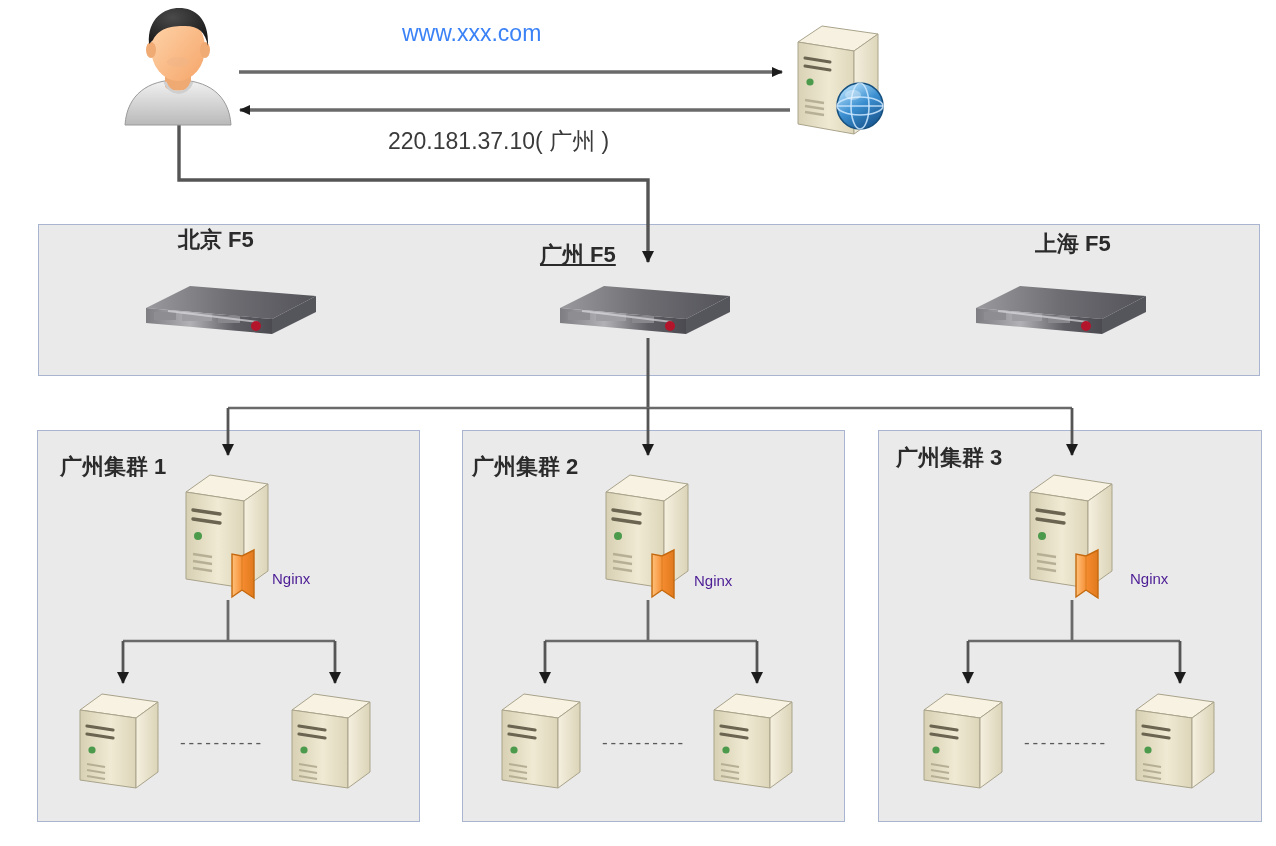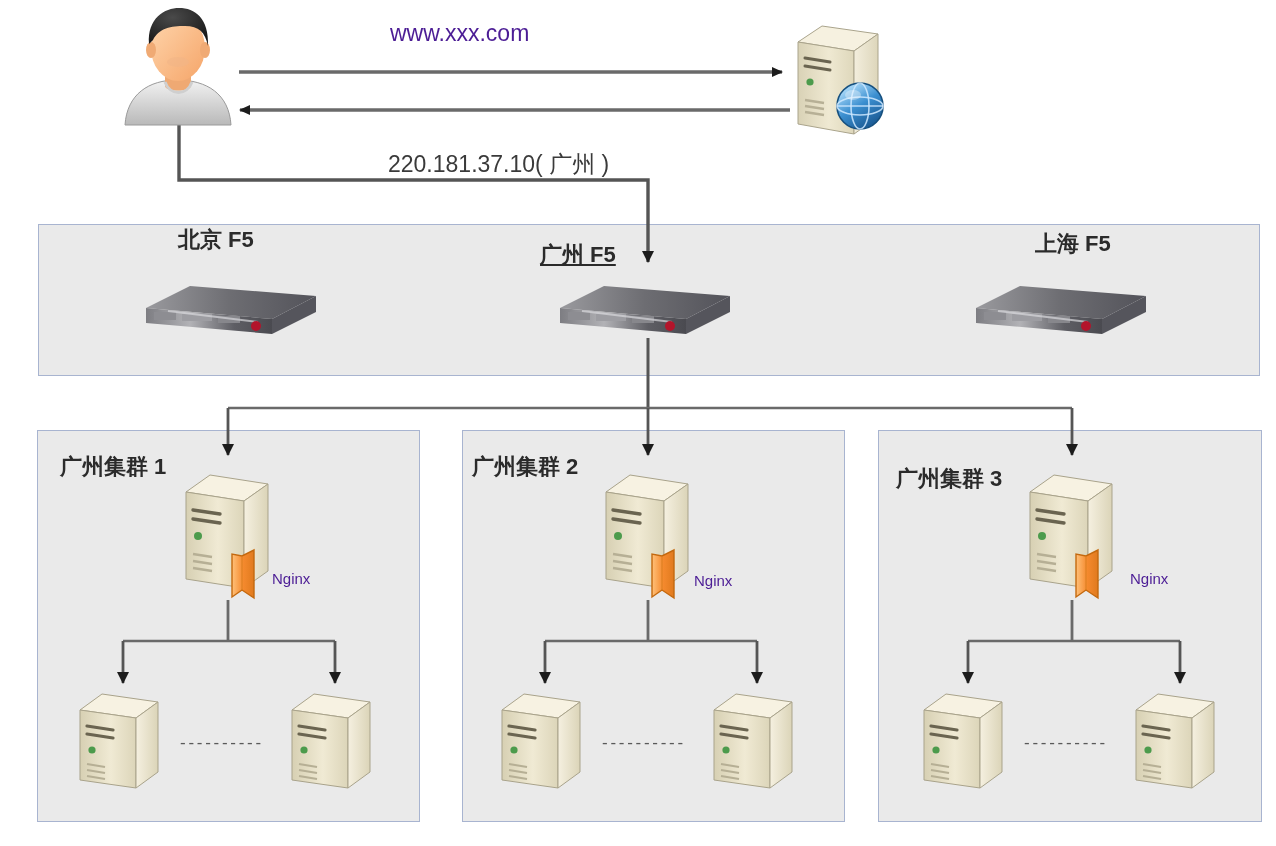--- a/index.html
+++ b/index.html
@@ -34,21 +34,22 @@
     white-space: nowrap;
     font-weight: bold;
   }
   .label-dns {
     font-size: 25px;
     letter-spacing: 0.5px;
   }
   .label-url {
     font-size: 23px;
     font-weight: normal;
-    color: #4c1d95;
+    color: #3b82f6;
+    margin-left: 12px;
   }
   .label-ip {
     font-size: 23px;
     font-weight: normal;
     color: #3a3a3a;
   }
   .label-f5 {
     font-size: 22px;
   }
   .label-cluster {
@@ -198,21 +199,21 @@
       <ellipse cx="74" cy="86" rx="23" ry="9" fill="none" stroke="#cfe9ff" stroke-width="1.6" opacity="0.85"></ellipse>
       <ellipse cx="74" cy="86" rx="9" ry="23" fill="none" stroke="#cfe9ff" stroke-width="1.6" opacity="0.85"></ellipse>
       <path d="M51,86 h46" stroke="#cfe9ff" stroke-width="1.6" opacity="0.85"></path>
       <ellipse cx="67" cy="75" rx="8" ry="5" fill="#ffffff" opacity="0.35"></ellipse>
     </svg>
   </div>
 
 
   <div class="label label-url" style="left:390px; top:20px;">www.xxx.com</div>
 
-  <div class="label label-ip" style="left:388px; top:126px;margin-top:23px;">220.181.37.10( 广州 )</div>
+  <div class="label label-ip" style="left:388px; top:126px;">220.181.37.10( 广州 )</div>
 
   <div class="label label-f5" style="left:178px; top:225px;">北京 F5</div>
   <div class="node" style="left:138px; top:278px; width:185px; height:62px;">
     <svg width="185" height="62" viewBox="0 0 185 62">
       <defs>
         <linearGradient id="rkTop" x1="0" y1="0" x2="1" y2="0">
           <stop offset="0%" stop-color="#9a9a9e"></stop>
           <stop offset="50%" stop-color="#6d6d72"></stop>
           <stop offset="100%" stop-color="#53535a"></stop>
         </linearGradient>
@@ -370,21 +371,21 @@
       <path d="M15,46 L41,50" stroke="#6a6450" stroke-width="3.2" stroke-linecap="round"></path>
       <circle cx="20" cy="62" r="3.6" fill="#4c9b4c"></circle>
       <path d="M15,76 L33,79" stroke="#b6af95" stroke-width="2.2"></path>
       <path d="M15,82 L33,85" stroke="#b6af95" stroke-width="2.2"></path>
       <path d="M15,88 L33,91" stroke="#b6af95" stroke-width="2.2"></path>
     </svg>
   </div>
 
   <div class="label" style="left:602px; top:733px; font-size:17px; color:#5a5a5a; font-weight:normal; letter-spacing:-1px;">- - - - - - - - - -</div>
 
-  <div class="label label-cluster" style="left:896px; top:464px;">广州集群 3</div>
+  <div class="label label-cluster" style="left:896px; top:443px;">广州集群 3</div>
 
   <div class="node" style="left:1020px; top:468px; width:104px; height:134px;">
     <svg width="104" height="134" viewBox="0 0 104 134">
       <path d="M10,24 L34,7 L92,16 L68,33 Z" fill="#f7f2e2" stroke="#a9a38b" stroke-width="1"></path>
       <path d="M10,24 L68,33 L68,120 L10,111 Z" fill="url(#sFront)" stroke="#a9a38b" stroke-width="1"></path>
       <path d="M68,33 L92,16 L92,103 L68,120 Z" fill="url(#sSide)" stroke="#a9a38b" stroke-width="1"></path>
       <path d="M17,42 L44,46" stroke="#6a6450" stroke-width="3.4" stroke-linecap="round"></path>
       <path d="M17,51 L44,55" stroke="#6a6450" stroke-width="3.4" stroke-linecap="round"></path>
       <circle cx="22" cy="68" r="4" fill="#4c9b4c"></circle>
       <path d="M17,86 L36,89" stroke="#b6af95" stroke-width="2.4"></path>

